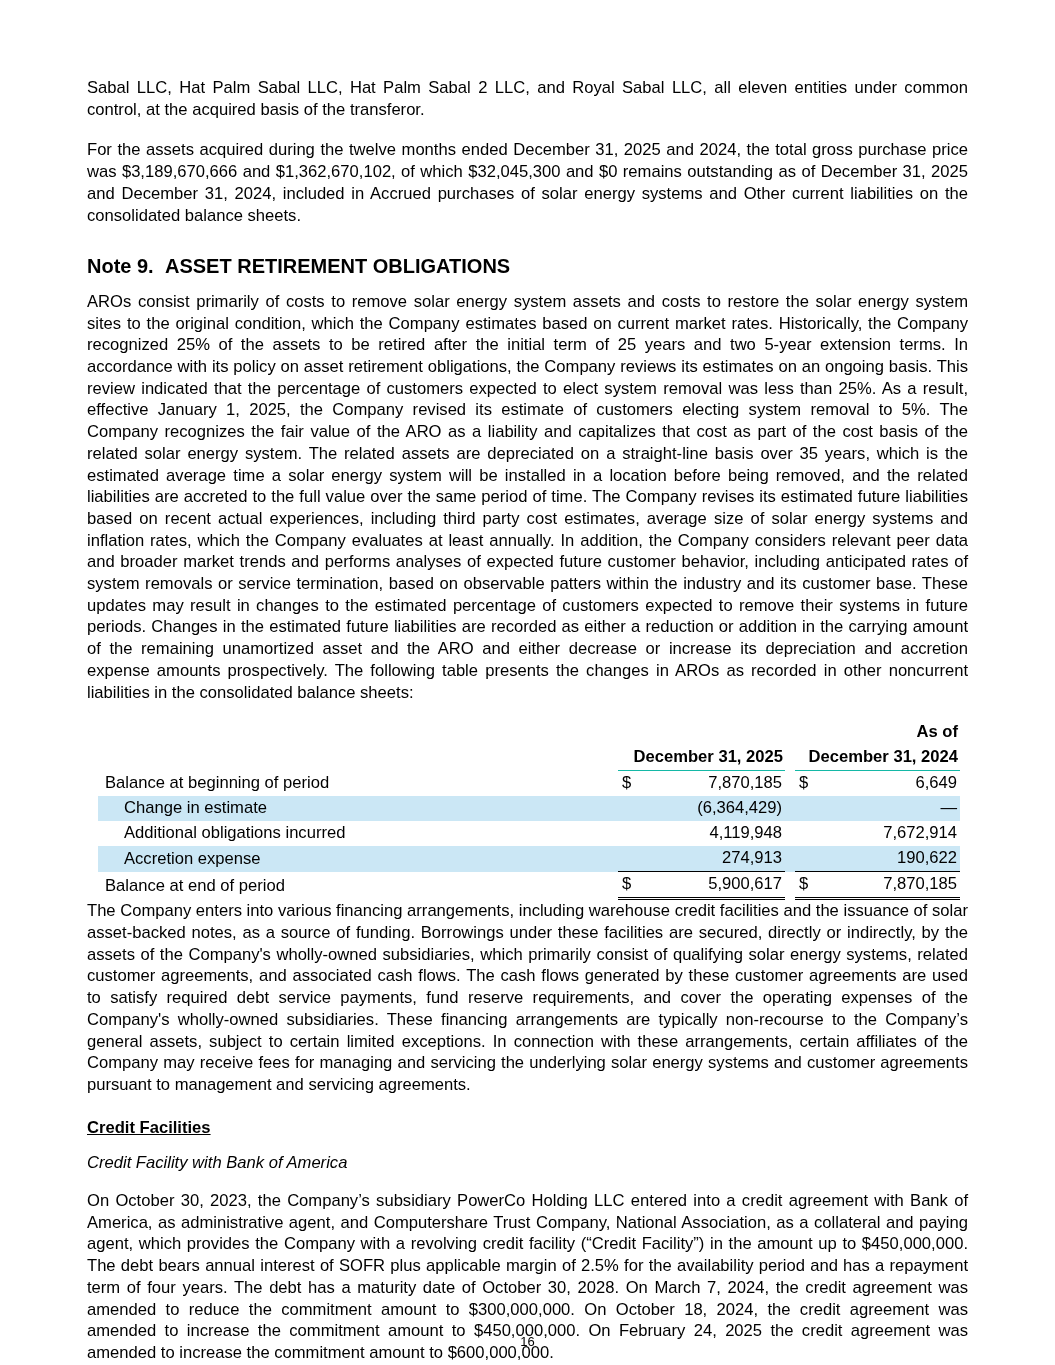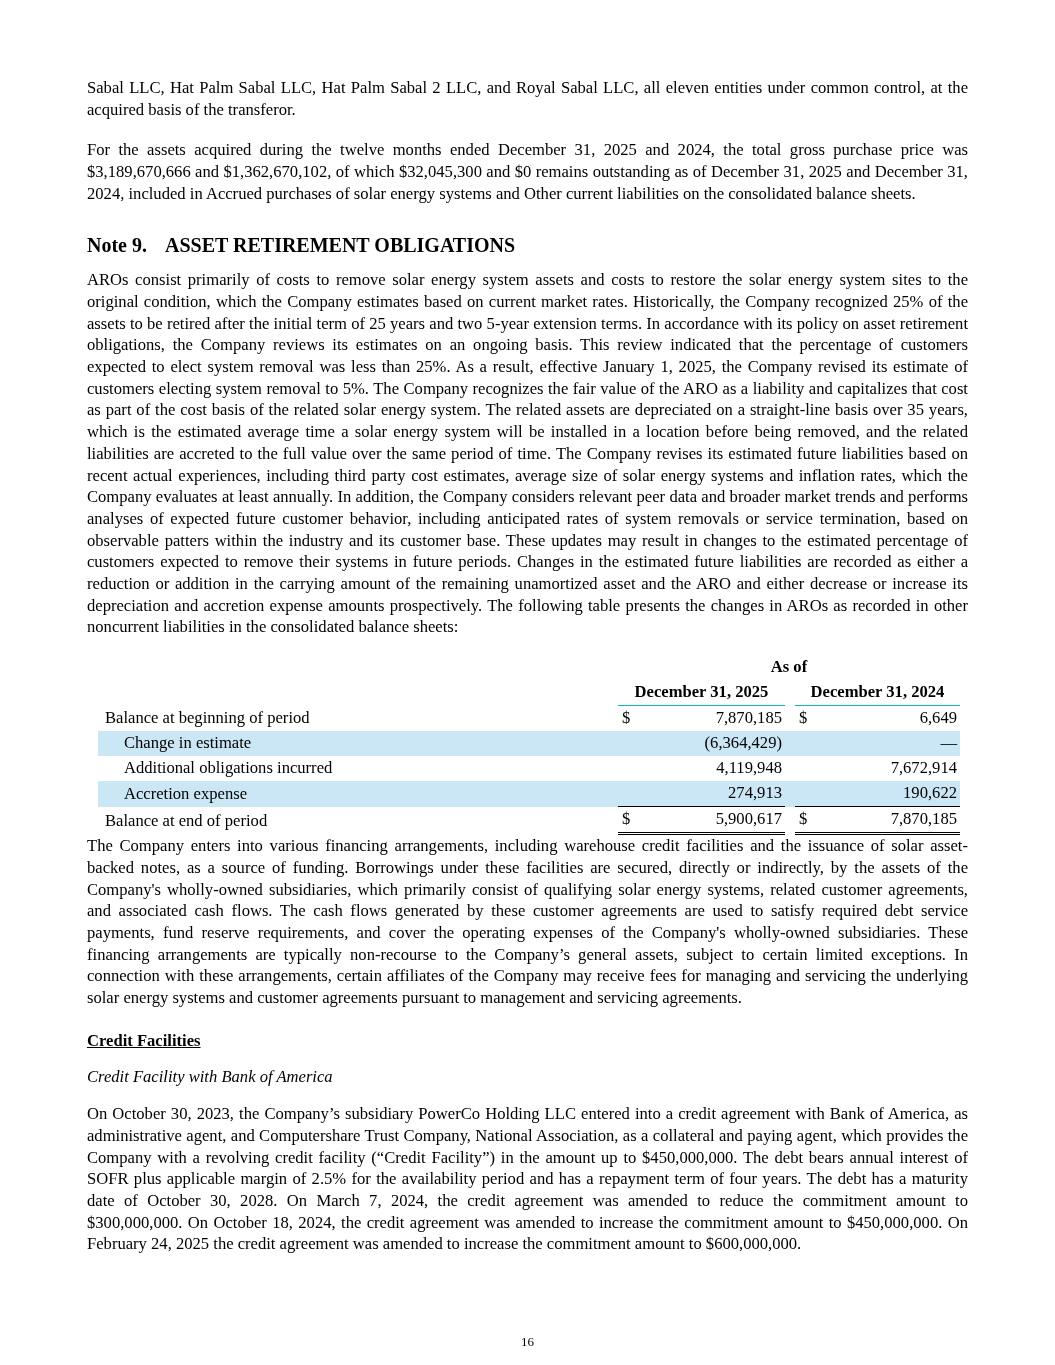--- a/index.html
+++ b/index.html
@@ -3,21 +3,21 @@
 <meta charset="utf-8">
 <style>
   * { box-sizing: border-box; }
   html, body { margin: 0; padding: 0; background: #ffffff; }
   .page {
     position: relative;
     width: 1055px;
     height: 1365px;
     margin: 0 auto;
     background: #ffffff;
-    font-family: Liberation Serif, serif;
+    font-family: Liberation Sans, sans-serif;
     font-size: 16.6px;
     line-height: 21.7px;
     color: #000;
     padding: 77px 87px 40px 87px;
     overflow: hidden;
   }
   p { margin: 0 0 19px 0; text-align: justify; }
   p.tight { margin-bottom: 4px; }
   .note-heading {
     font-size: 20px;
@@ -42,21 +42,21 @@
     table-layout: fixed;
     margin: 17px 0 0 11px;
     font-size: 16.6px;
     line-height: 20px;
   }
   .aro td { padding: 2px 2px 3px 2px; vertical-align: bottom; }
   .aro td.lbl { padding-left: 7px; }
   .aro td.lbl.ind { padding-left: 26px; }
   .aro td.dollar { text-align: left; padding-left: 4px; }
   .aro td.num { text-align: right; padding-right: 3px; }
-  .aro tr.hdr td { font-weight: bold; text-align: center; vertical-align: bottom; }
+  .aro tr.hdr td { font-weight: bold; text-align: right; vertical-align: bottom; }
   .aro tr.hdr td.dateline { border-bottom: 1px solid #14b8a6; }
   .aro tr.hl td { background: var(--hl-color, #cbe7f5); }
   .aro tr.body td { height: 25px; margin-left: 16px; }
   .aro tr.total td.money {
     border-top: 1px solid #000;
     border-bottom: 3px double #000;
   }
   .pagenum {
     position: absolute;
     left: 0; right: 0;

